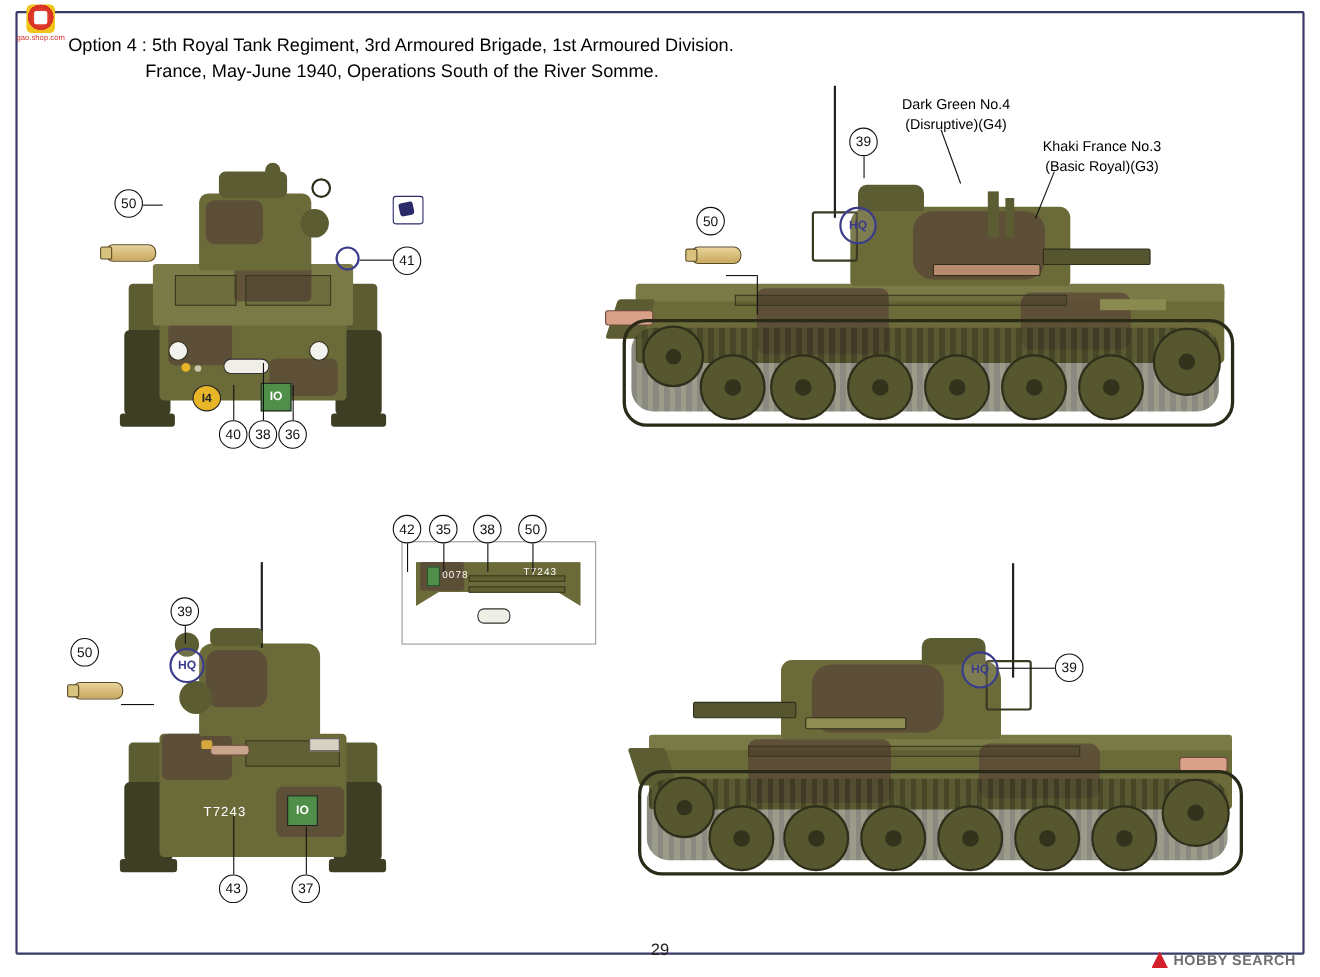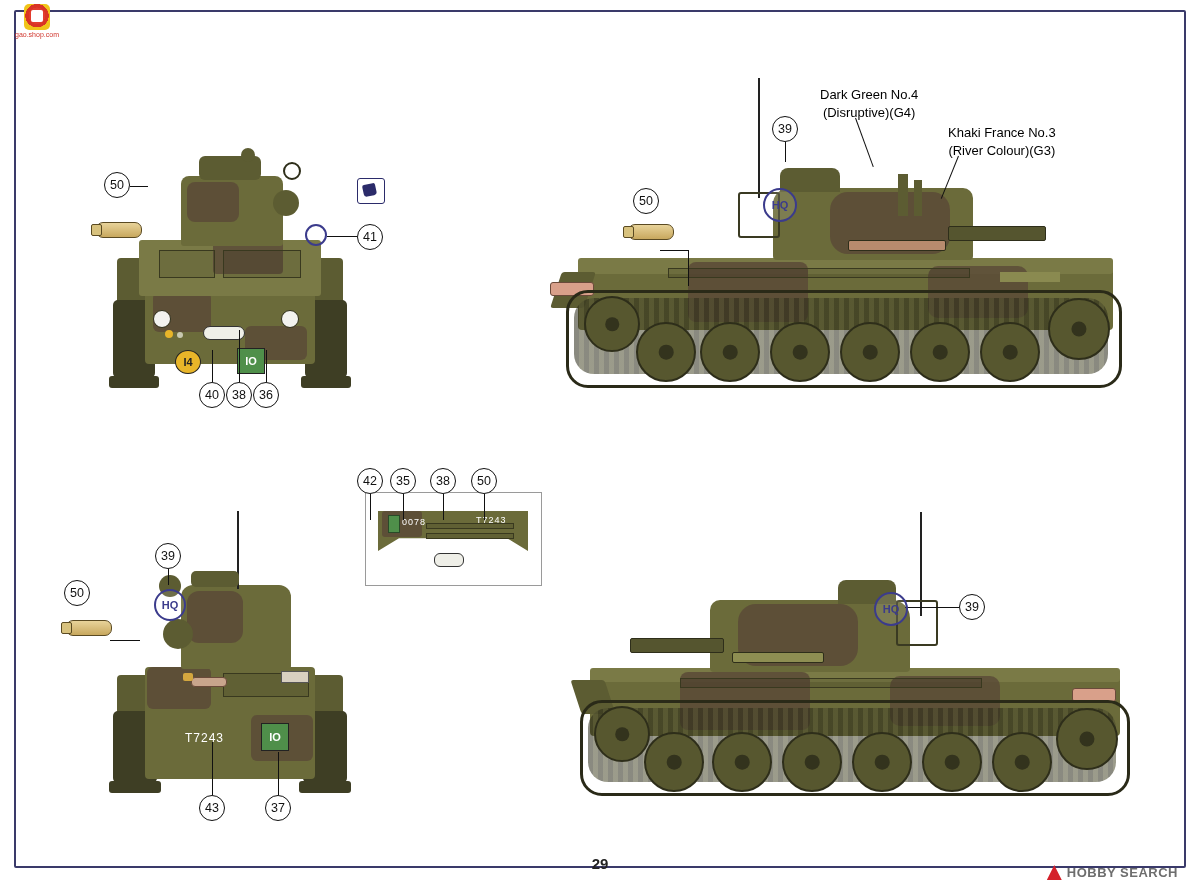--- a/index.html
+++ b/index.html
@@ -32,21 +32,21 @@
   
   .title-block{
     position:absolute;left:62px;top:30px;width:820px;
     font-size:16.5px;color:#000;line-height:1.45;
   }
   .title-line2{padding-left:70px;}
 
   
   .page-num{
     position:absolute;left:0;right:0;bottom:16px;text-align:center;
-    font-size:15px;font-weight:bold;color:#222;
+    font-size:15px;font-weight:normal;color:#222;
   }
 
   
   .hs-logo{
     position:absolute;right:22px;bottom:8px;
     display:flex;align-items:center;gap:5px;
   }
   .hs-mark{
     width:15px;height:15px;background:#d4202a;
     clip-path:polygon(50% 0%, 100% 100%, 0% 100%);
@@ -148,20 +148,22 @@
 <body>
 
 <div class="page-border"></div>
 
 <div class="watermark">
   <div class="wm-logo"></div>
   <div class="wm-text">gao.shop.com</div>
 </div>
 
 <div class="title-block">
+  <div>Option 4 :  5th Royal Tank Regiment, 3rd Armoured Brigade, 1st Armoured Division.</div>
+  <div class="title-line2">France, May-June 1940, Operations South of the River Somme.</div>
 </div>
 
 <div class="art" style="left:95px;top:140px;width:290px;height:270px;">
 
   <div class="plate g3d" style="left:22px;top:118px;width:34px;height:122px;border-radius:4px;"></div>
   <div class="plate g3d" style="left:214px;top:118px;width:34px;height:122px;border-radius:4px;"></div>
   <div class="plate dark" style="left:18px;top:160px;width:42px;height:78px;border-radius:5px;"></div>
   <div class="plate dark" style="left:210px;top:160px;width:42px;height:78px;border-radius:5px;"></div>
 
   <div class="plate g3" style="left:50px;top:150px;width:170px;height:74px;border-radius:4px;"></div>
@@ -276,21 +278,21 @@
 <div class="leader v" style="left:688px;top:250px;height:36px;"></div>
 
 <div class="note" style="left:820px;top:86px;">
   <div>Dark Green No.4</div>
   <div>(Disruptive)(G4)</div>
 </div>
 <div class="leader" style="left:855px;top:118px;width:1px;height:52px;transform:rotate(-20deg);transform-origin:top;"></div>
 
 <div class="note" style="left:948px;top:124px;">
   <div>Khaki France No.3</div>
-  <div>(River Colour)(G3)</div>
+  <div>(Basic Royal)(G3)</div>
 </div>
 <div class="leader" style="left:958px;top:156px;width:1px;height:46px;transform:rotate(22deg);transform-origin:top;"></div>
 
 <div class="art" style="left:95px;top:545px;width:290px;height:270px;">
 
   <div class="plate g3d" style="left:22px;top:130px;width:36px;height:112px;border-radius:4px;"></div>
   <div class="plate g3d" style="left:212px;top:130px;width:36px;height:112px;border-radius:4px;"></div>
   <div class="plate dark" style="left:18px;top:166px;width:44px;height:72px;border-radius:5px;"></div>
   <div class="plate dark" style="left:208px;top:166px;width:44px;height:72px;border-radius:5px;"></div>
 

